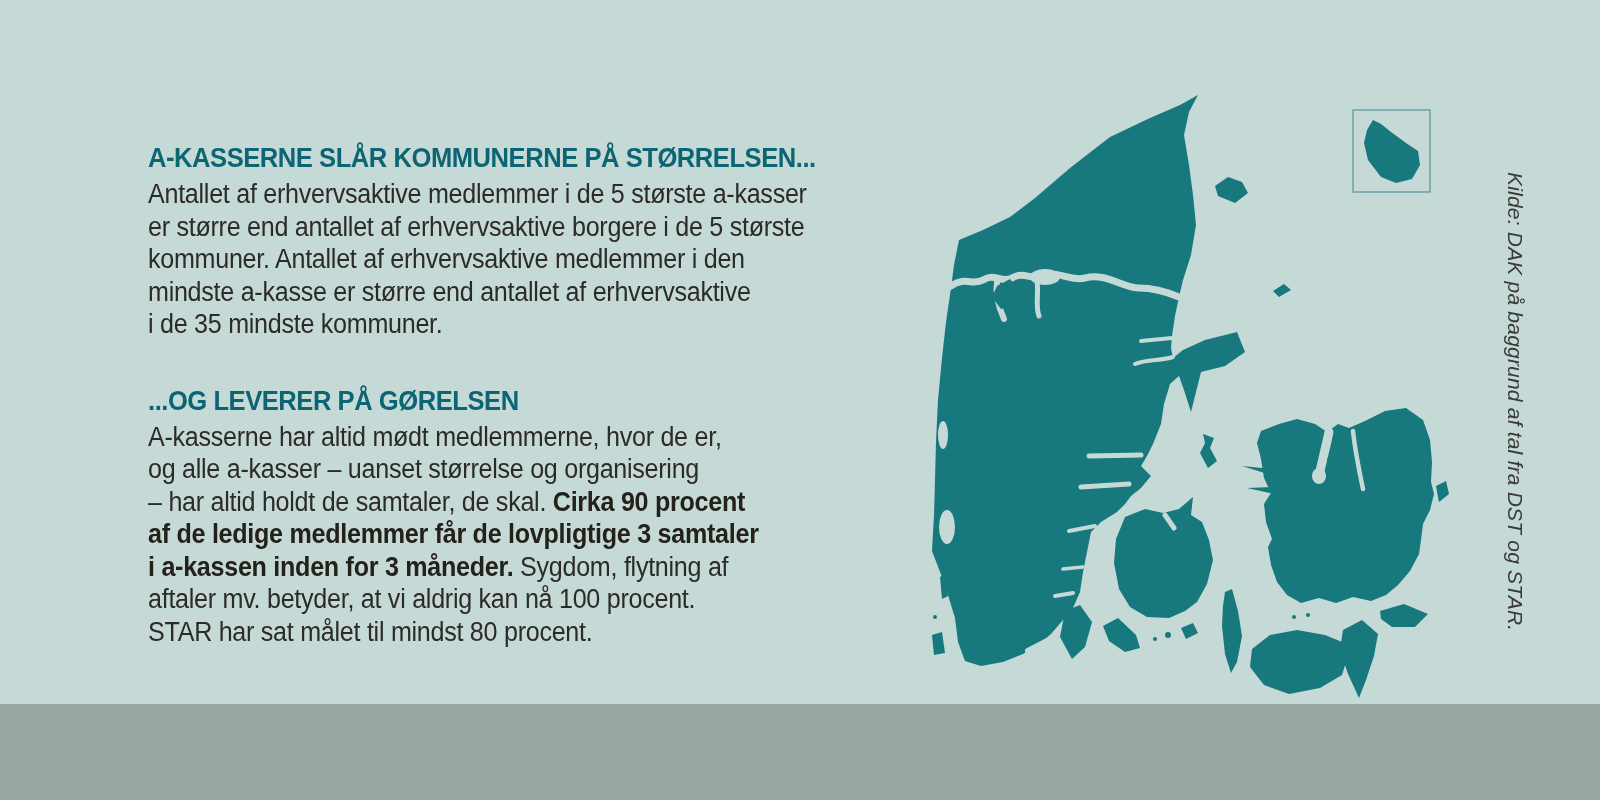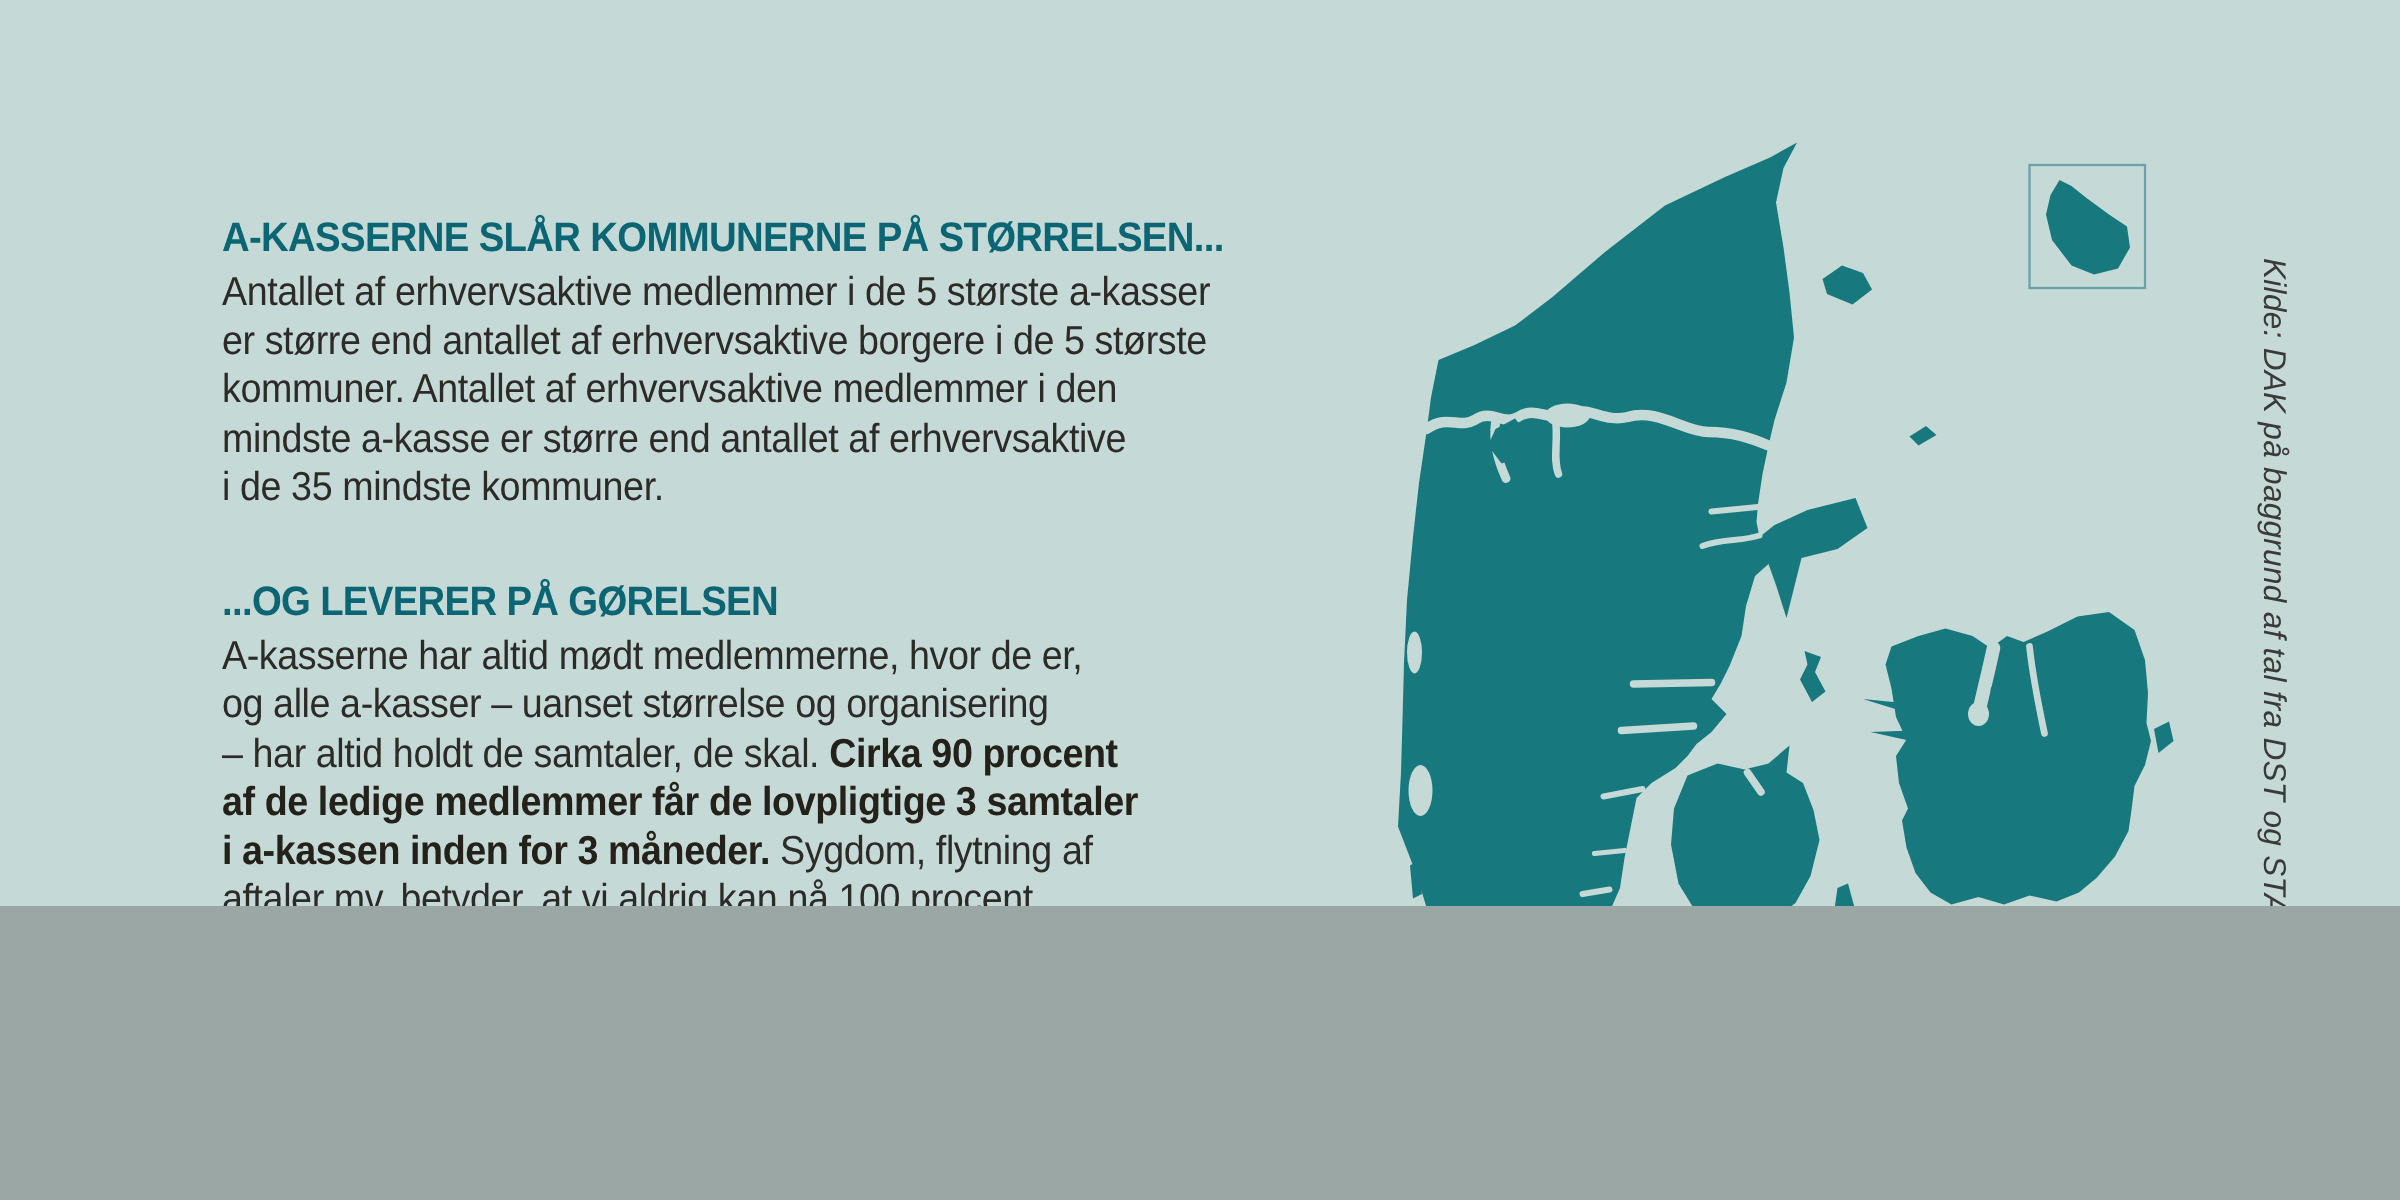--- a/index.html
+++ b/index.html
@@ -1,21 +1,21 @@
 <!DOCTYPE html>
 <html style="--page-bg: #c5d9d6; --map-teal: #17787e; --heading-teal: #0c6573; --body-text: #2d2b27; --source-text: #3a3a38; --inset-border: #6aa2a7;"><head>
 <meta charset="utf-8">
 <style>
   :root{
     --page-bg:#c5d9d6; --map-teal:#17787e; --heading-teal:#0c6573;
     --body-text:#2d2b27; --source-text:#3a3a38; --inset-border:#6aa2a7;
   }
   html,body{margin:0;padding:0;}
   body{background:#9aa7a5;font-family:"Liberation Sans",sans-serif;}
-  .canvas{position:relative;width:1600px;height:604px;overflow:hidden;background:var(--page-bg);}
+  .canvas{position:relative;width:1600px;height:704px;overflow:hidden;background:var(--page-bg);}
   .copy{position:absolute;left:148px;top:142px;width:840px;transform:scaleX(0.93);transform-origin:0 0;}
   .copy h2{margin:0 0 4px 0;font-size:27.5px;line-height:32px;font-weight:bold;
            color:var(--heading-teal);letter-spacing:-0.5px;}
   .copy h2.second{margin-top:44px;}
   .copy p{margin:0;font-size:27px;line-height:32.5px;color:var(--body-text);
           letter-spacing:-0.3px;white-space:pre-line;}
   .copy p strong{font-weight:bold;color:#232119;}
   .map-wrap{position:absolute;left:885px;top:90px;width:610px;height:620px;}
   .land{fill:var(--map-teal);}
   .water{fill:var(--page-bg);}

